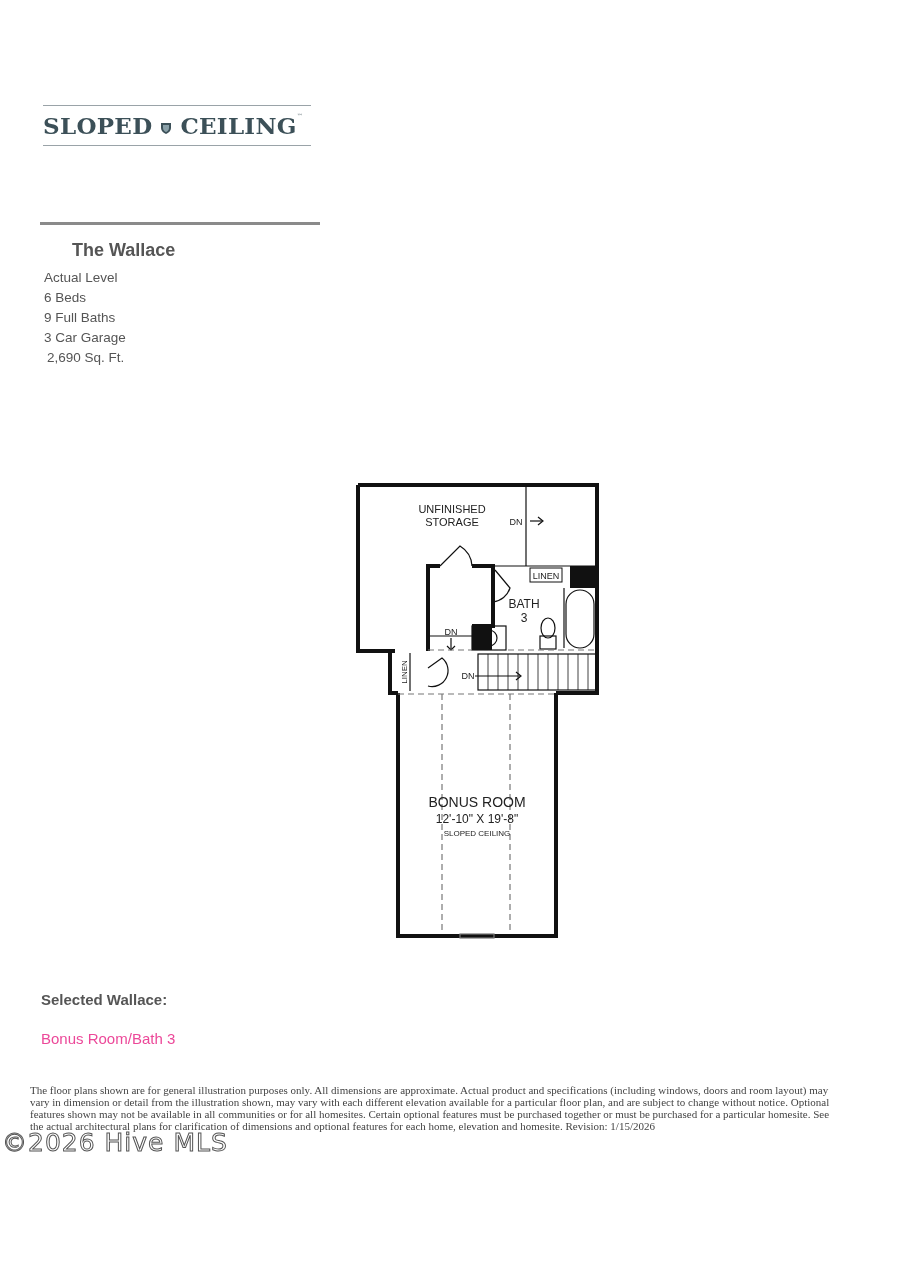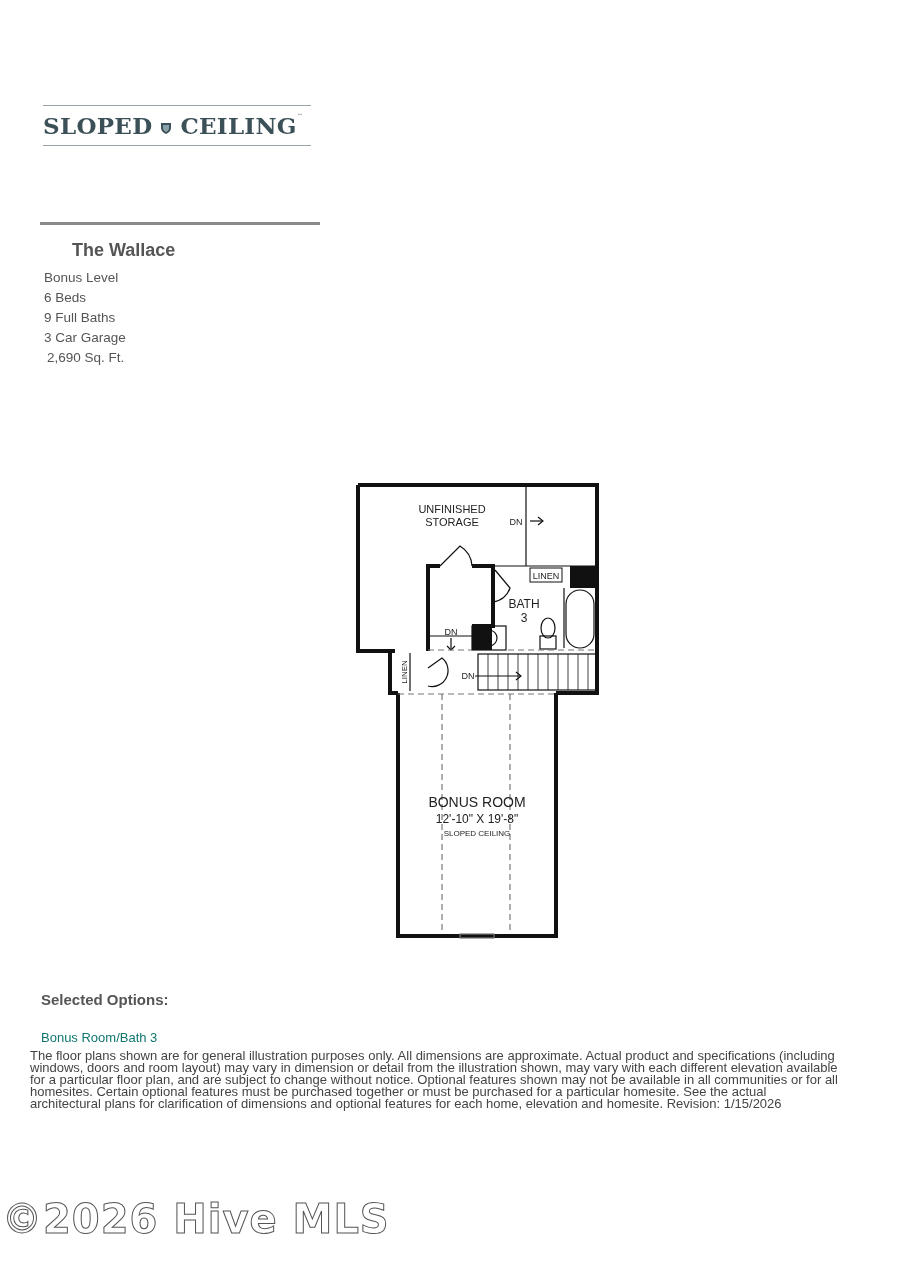--- a/index.html
+++ b/index.html
@@ -15,47 +15,47 @@
   }
   .logo .shield { display: inline-block; width: 14px; height: 14px; vertical-align: -1px; margin: 0 7px; }
   .logo .tm { font-size: 6px; vertical-align: top; font-weight: normal; }
   .title-rule { position: absolute; left: 40px; top: 222px; width: 280px; height: 3px; background: #8a8a8a; }
   .plan-name { position: absolute; left: 44px; top: 240px; font-size: 18px; font-weight: bold; color: #555; font-family: "Liberation Sans", sans-serif; margin-left: 28px; }
   .specs { position: absolute; left: 44px; top: 268px; font-family: "Liberation Sans", sans-serif; font-size: 13.5px; color: #555; line-height: 20px; }
   .specs div:last-child { padding-left: 3px; }
   .floorplan { position: absolute; left: 350px; top: 478px; }
   .fp-text { font-family: "Liberation Sans", sans-serif; fill: #222; }
   .options-title { position: absolute; left: 41px; top: 991px; font-size: 15px; font-weight: bold; color: #555; font-family: "Liberation Sans", sans-serif; }
-  .options-item { position: absolute; left: 41px; top: 1030px; font-size: 13px; color: #0f766e; font-family: "Liberation Sans", sans-serif; }
+  .options-item { position: absolute; left: 41px; top: 1030px; font-size: 15px; color: #ec4899; font-family: "Liberation Sans", sans-serif; }
   .disclaimer {
-    position: absolute; left: 30px; top: 1050px; width: 810px;
-    font-family: Liberation Sans, sans-serif; font-size: 13px; line-height: 12px; color: #444;
+    position: absolute; left: 30px; top: 1084px; width: 810px;
+    font-family: Liberation Serif, serif; font-size: 11px; line-height: 12px; color: #444;
   }
   .watermark {
-    position: absolute; left: 2px; top: 1196px;
-    font-family: "DejaVu Sans", sans-serif; font-weight: 700; font-size: 40px;
+    position: absolute; left: 2px; top: 1128px;
+    font-family: "DejaVu Sans", sans-serif; font-weight: 400; font-size: 25px;
     color: transparent; -webkit-text-stroke: 1px #555; letter-spacing: 1px;
   }
 </style>
 </head>
 <body>
 
 <div class="logo-rule" style="top:105px;"></div>
 <div class="logo">
   <span>SLOPED</span><svg class="shield" viewBox="0 0 14 14">
       <path d="M2 2 H12 V7 C12 10 9.5 12 7 13 C4.5 12 2 10 2 7 Z" fill="#3c5058"></path>
       <path d="M4 4 H10 V7 C10 9 8.5 10.5 7 11 C5.5 10.5 4 9 4 7 Z" fill="#8aa0a8"></path>
     </svg><span>CEILING</span><span class="tm">™</span>
 </div>
 <div class="logo-rule" style="top:145px;"></div>
 
 <div class="title-rule"></div>
 <div class="plan-name">The Wallace</div>
 <div class="specs">
-  <div>Bonus Level</div>
+  <div>Actual Level</div>
   <div>6 Beds</div>
   <div>9 Full Baths</div>
   <div>3 Car Garage</div>
   <div>2,690 Sq. Ft.</div>
 </div>
 
 <svg class="floorplan" width="260" height="470" viewBox="0 0 260 470">
   <g stroke="#111" fill="none" stroke-width="4">
 
     <path d="M8 7 H247 V110"></path>
@@ -128,18 +128,18 @@
     <text x="174" y="144" font-size="12">3</text>
     <text x="101" y="157" font-size="9">DN</text>
     <text x="118" y="201" font-size="9">DN</text>
     <text x="0" y="0" font-size="8" transform="translate(57,194) rotate(-90)">LINEN</text>
     <text x="127" y="329" font-size="14">BONUS ROOM</text>
     <text x="127" y="345" font-size="12">12'-10" X 19'-8"</text>
     <text x="127" y="358" font-size="8">SLOPED CEILING</text>
   </g>
 </svg>
 
-<div class="options-title">Selected Options:</div>
+<div class="options-title">Selected Wallace:</div>
 <div class="options-item">Bonus Room/Bath 3</div>
 
 <div class="disclaimer">The floor plans shown are for general illustration purposes only. All dimensions are approximate. Actual product and specifications (including windows, doors and room layout) may vary in dimension or detail from the illustration shown, may vary with each different elevation available for a particular floor plan, and are subject to change without notice. Optional features shown may not be available in all communities or for all homesites. Certain optional features must be purchased together or must be purchased for a particular homesite. See the actual architectural plans for clarification of dimensions and optional features for each home, elevation and homesite. Revision: 1/15/2026</div>
 
 <div class="watermark">©2026 Hive MLS</div>
 
 </body></html>

